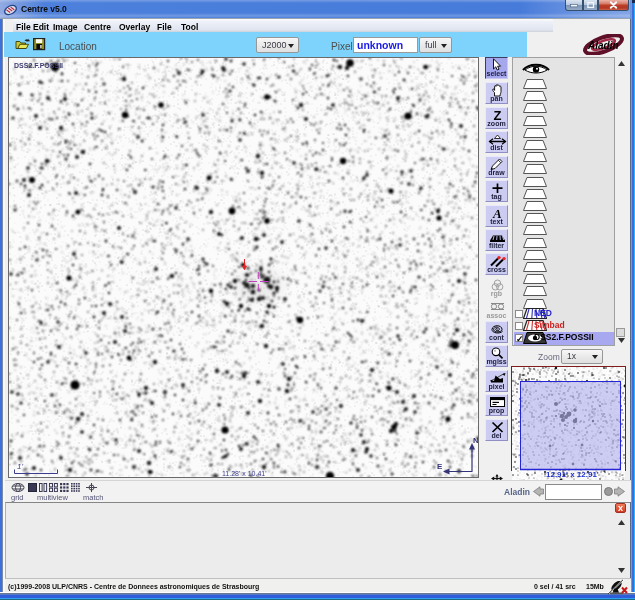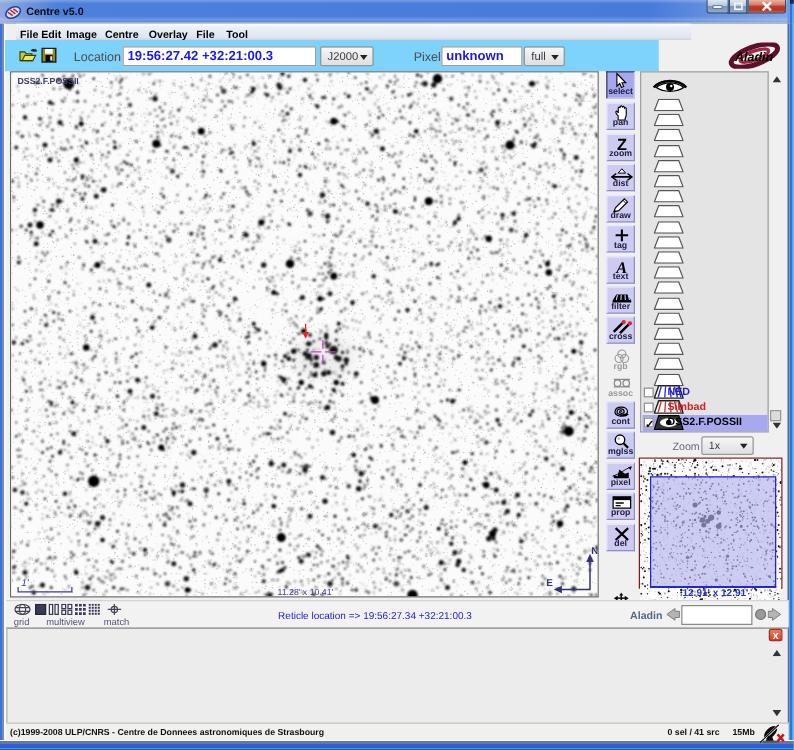--- a/index.html
+++ b/index.html
@@ -116,21 +116,20 @@
         <path d="M2.8 10.5 L4.8 6.3 L13.5 6.3 L11.3 10.5 Z" fill="#e8e858" stroke="#3a3a08" stroke-width="0.9"></path>
         <path d="M9.5 2.5 C11 1 12.5 1 13.5 1.8 L13.5 0.5 L14.8 3.2 L11.8 3.4" fill="#222"></path>
       </svg>
       <svg width="13" height="13" style="left:29px;top:6px" viewBox="0 0 13 13">
         <rect x="0.6" y="0.6" width="11" height="11" fill="#8f8f1f" stroke="#222" stroke-width="1.2"></rect>
         <rect x="3" y="1.2" width="6.2" height="3.8" fill="#fafaf0"></rect>
         <rect x="3.4" y="6" width="5.6" height="5.4" fill="#0a0a0a"></rect>
         <rect x="7.2" y="7" width="1.5" height="3.4" fill="#e8e8e8"></rect>
       </svg>
       <span class="lbl" style="position:absolute;left:55px;top:9px">Location</span>
-      <div class="tfield" style="left:94px;top:5px;width:155px;height:16px">19:56:27.42 +32:21:00.3</div>
       <div class="combo" style="left:252px;top:5px;width:43px;height:16px">J2000<span class="arr" style="top:6px"></span></div>
       <span class="lbl" style="position:absolute;left:327px;top:9px">Pixel</span>
       <div class="tfield" style="left:349px;top:5px;width:65px;height:16px">unknown</div>
       <div class="combo" style="left:415px;top:5px;width:33px;height:16px">full<span class="arr" style="top:6px"></span></div>
     </div>
     <svg class="ab" style="left:581px;top:34px" width="45" height="21" viewBox="0 0 45 21">
       <g transform="rotate(-20 22.5 10.5)">
         <ellipse cx="22.5" cy="10.5" rx="19.5" ry="7" fill="none" stroke="#5e1028" stroke-width="4"></ellipse>
         <ellipse cx="22.5" cy="10.5" rx="12" ry="3.6" fill="none" stroke="#a02a46" stroke-width="2.6"></ellipse>
       </g>
@@ -564,21 +563,20 @@
       </g>
     </svg>
     <div class="cicon-lbl" style="left:37px;top:493px">multiview</div>
     <svg class="ab" style="left:86px;top:483px" width="11" height="9" viewBox="0 0 11 9">
       <g stroke="#445" stroke-width="1" fill="none">
         <circle cx="5.5" cy="4.5" r="2.5"></circle>
         <path d="M5.5 0 L5.5 9 M0 4.5 L11 4.5"></path>
       </g>
     </svg>
     <div class="cicon-lbl" style="left:83px;top:493px">match</div>
-    <div class="ab" id="reticle">Reticle location =&gt; 19:56:27.34 +32:21:00.3</div>
     <div class="ab" id="searchlbl">Aladin</div>
     <svg class="ab" style="left:533px;top:486px" width="11" height="11" viewBox="0 0 11 11">
       <path d="M0.5 5.5 L7 0.8 L7 3 L10.5 3 L10.5 8 L7 8 L7 10.2 Z" fill="#b4b4b4" stroke="#7f7f7f" stroke-width="0.8"></path>
     </svg>
     <div class="ab" id="searchbox"></div>
     <svg class="ab" style="left:604px;top:487px" width="9" height="9" viewBox="0 0 9 9">
       <circle cx="4.5" cy="4.5" r="4" fill="#9a9a9a" stroke="#787878"></circle>
     </svg>
     <svg class="ab" style="left:614px;top:486px" width="11" height="11" viewBox="0 0 11 11">
       <path d="M10.5 5.5 L4 0.8 L4 3 L0.5 3 L0.5 8 L4 8 L4 10.2 Z" fill="#b4b4b4" stroke="#7f7f7f" stroke-width="0.8"></path>

